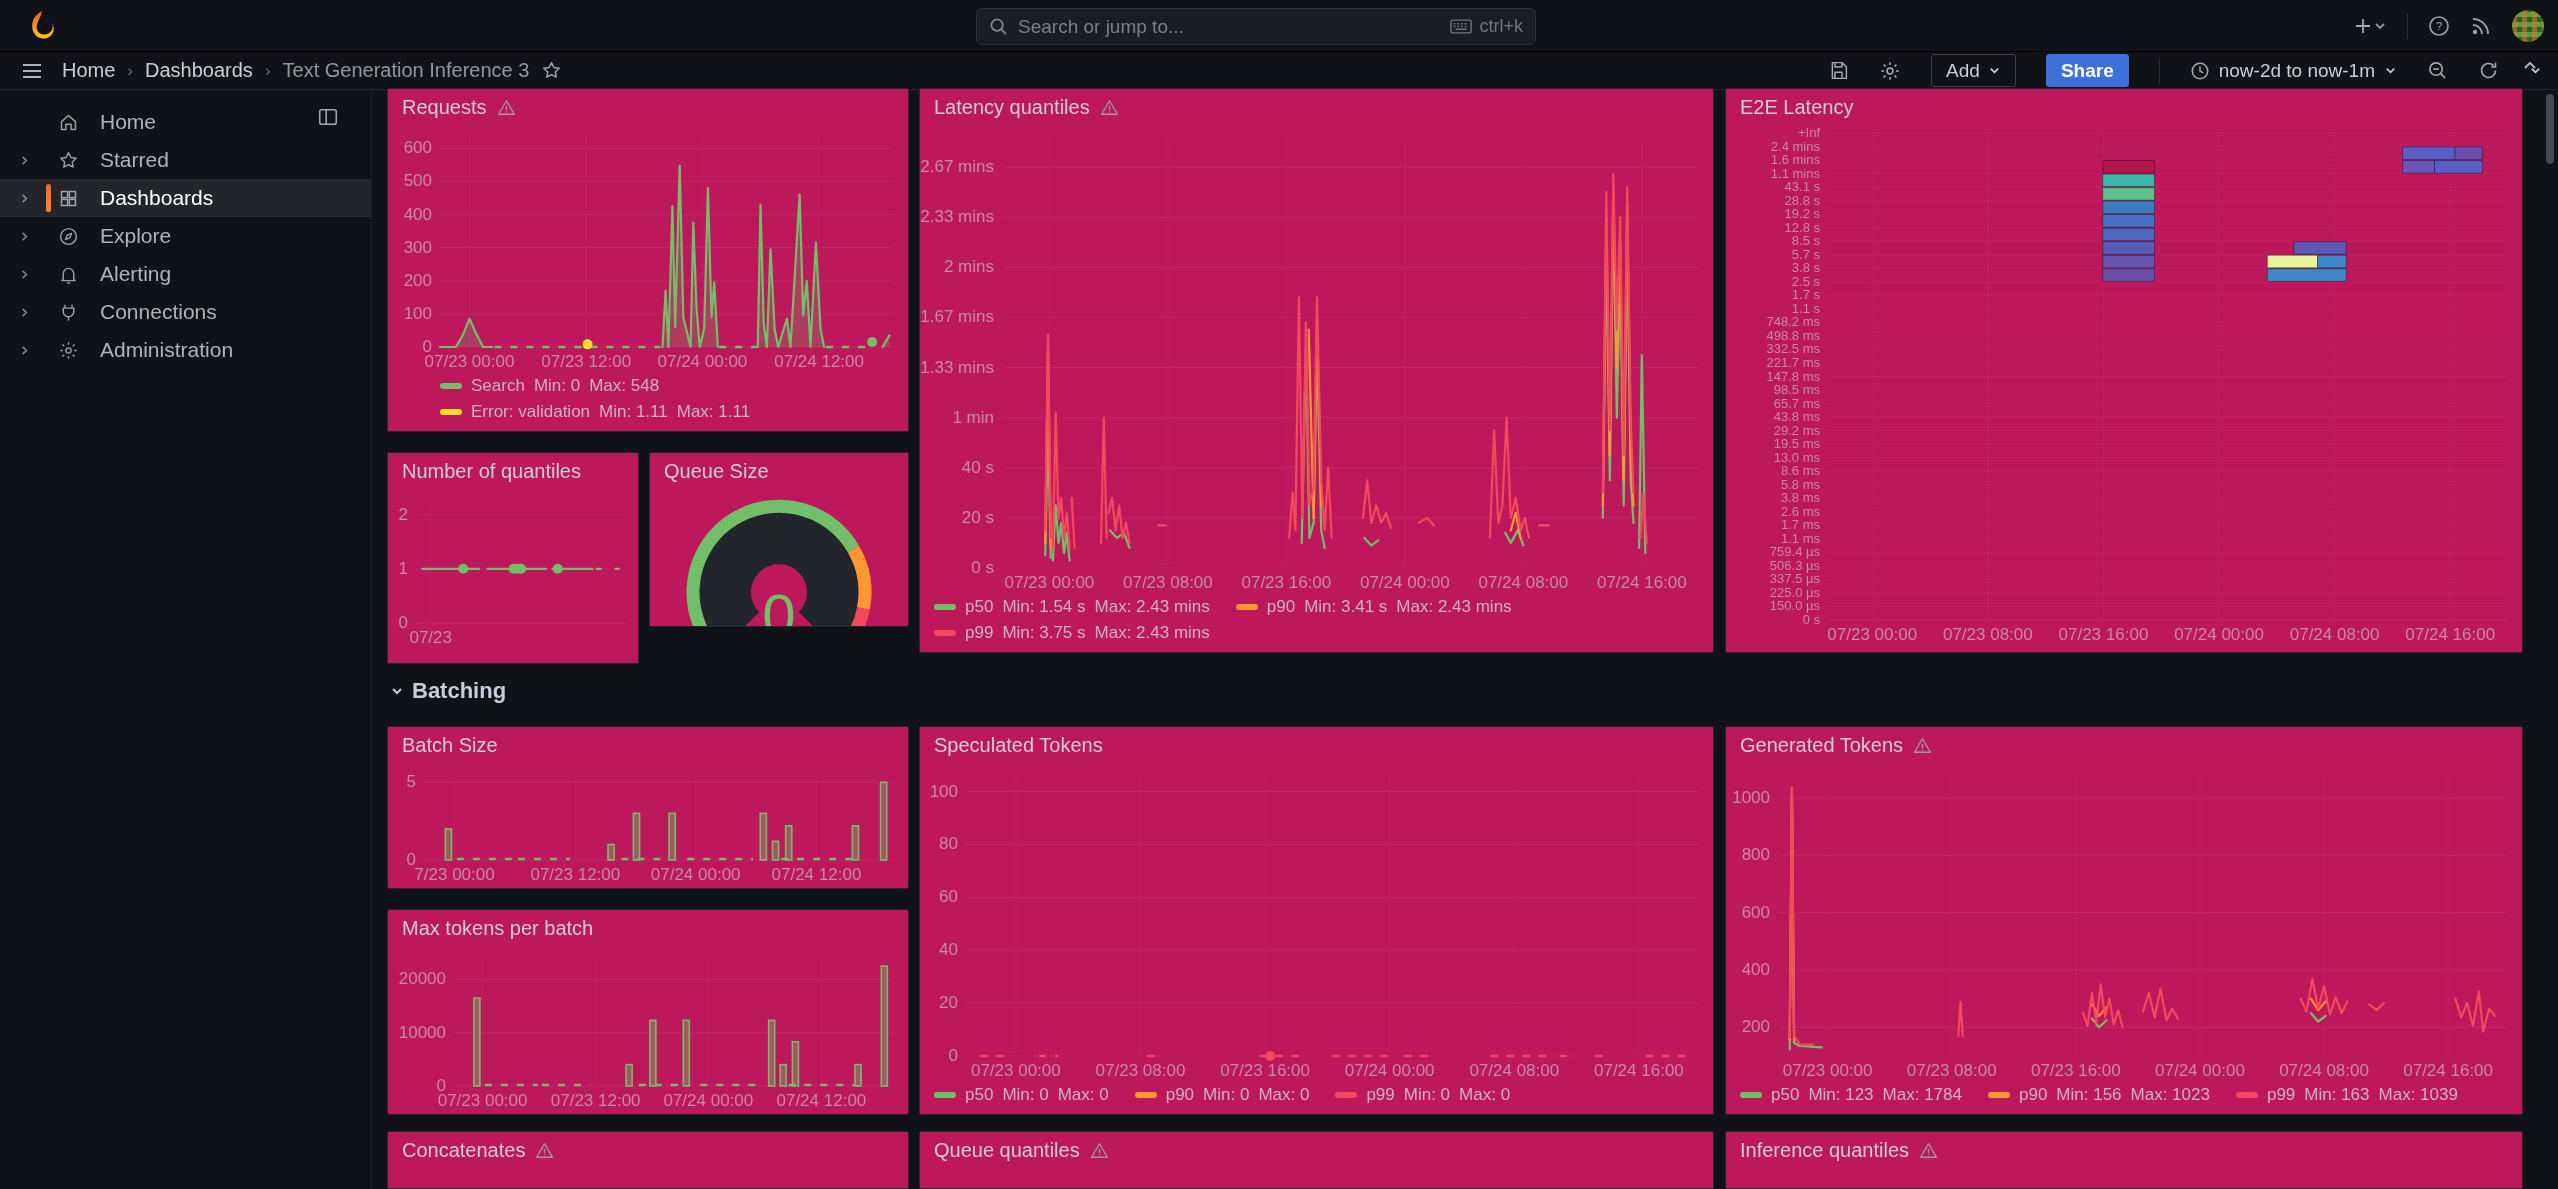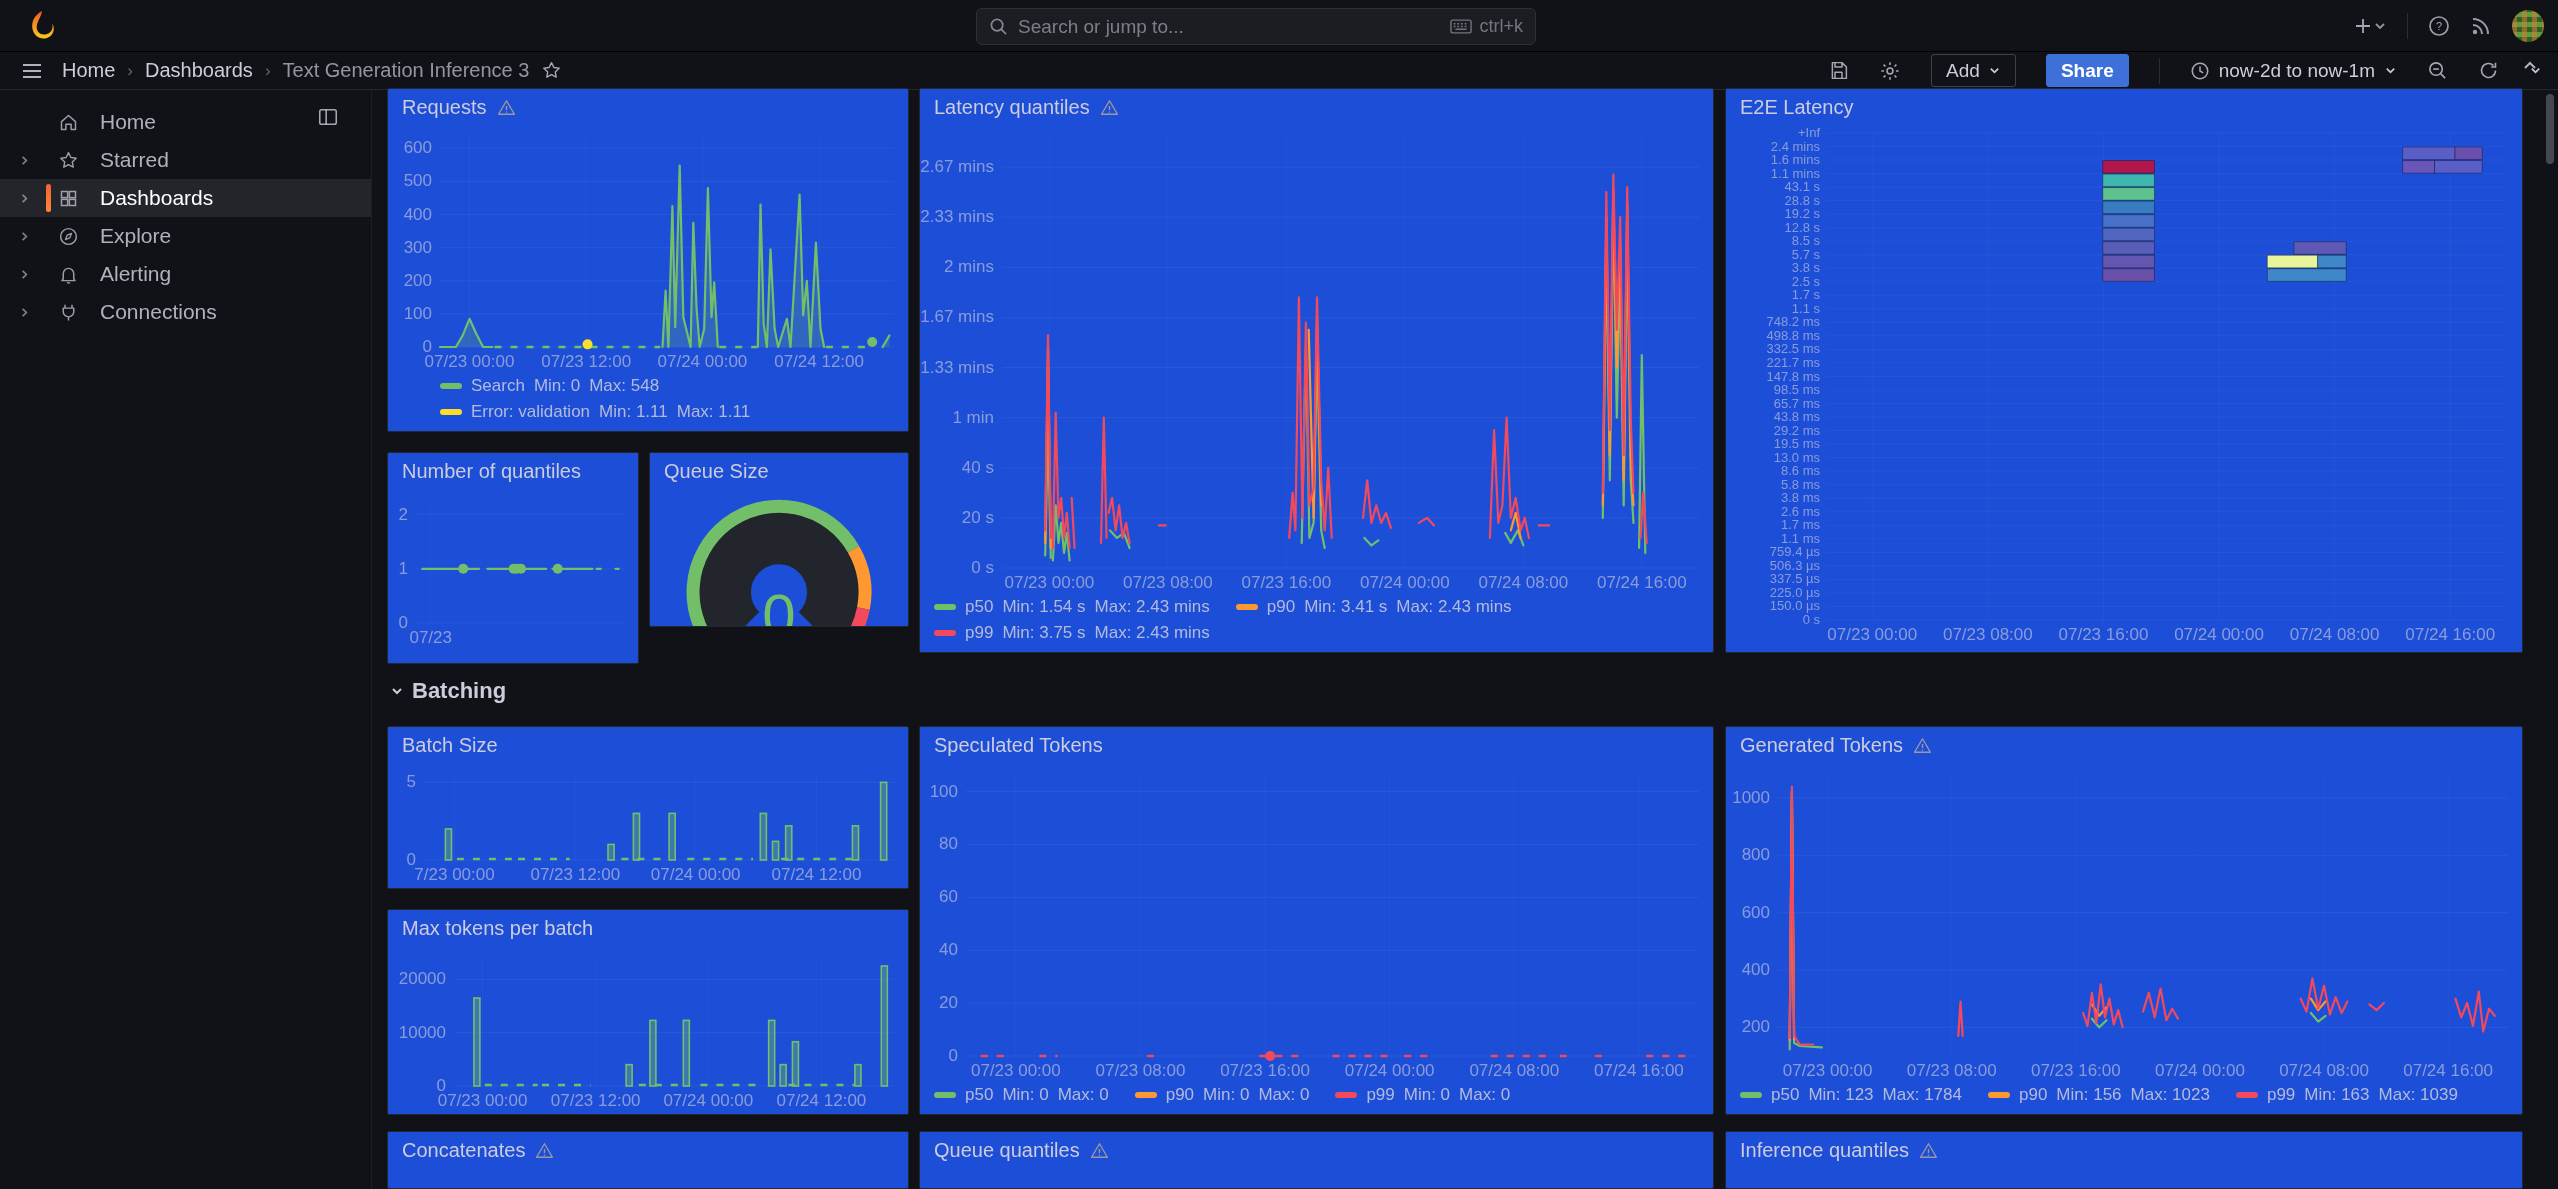--- a/index.html
+++ b/index.html
@@ -46,21 +46,21 @@
     color:rgba(204,204,220,.85); }
   .side-item .chev { position:absolute; left:18px; color:rgba(204,204,220,.6); display:flex; }
   .side-item .sic { position:absolute; left:58px; display:flex; color:rgba(204,204,220,.75); }
   .side-item .lbl { position:absolute; left:100px; }
   .side-item.active { background:#23252b; color:#fff; }
   .side-item.active::before { content:""; position:absolute; left:46px; top:5px; bottom:5px; width:5px;
     border-radius:3px; background:linear-gradient(#f55f3e,#ff8833); }
   .side-list { position:absolute; top:13px; left:0; right:0; }
 
   
-  .panel { position:absolute; background:#1d4ed8; border:1px solid #25272e; border-radius:2px;
+  .panel { position:absolute; background:#be185d; border:1px solid #25272e; border-radius:2px;
     display:flex; flex-direction:column; overflow:hidden; }
   .phead { height:36px; flex:0 0 36px; display:flex; align-items:center; gap:10px; padding:0 14px; }
   .ptitle { font-size:20px; font-weight:500; color:#ccccdc; }
   .legend { padding:0 14px 4px 52px; }
   .lrow { height:26px; display:flex; align-items:center; gap:26px; }
   .litem { display:flex; align-items:center; gap:9px; font-size:17px; color:rgba(204,204,220,.85); }
   .pill { width:22px; height:6px; border-radius:3px; display:inline-block; }
   .lm { color:rgba(204,204,220,.85); }
   .section-head { position:absolute; left:390px; top:678px; display:flex; align-items:center; gap:8px;
     font-size:22px; font-weight:700; color:#ccccdc; }
@@ -273,20 +273,34 @@
           <svg width="13" height="13" viewBox="0 0 14 14">
             <path d="M5 3l4 4-4 4" fill="none" stroke="currentColor" stroke-width="1.8"></path>
           </svg>
         </span>
       <span class="sic">
           <svg width="21" height="21" viewBox="0 0 24 24">
             <path d="M8 7V3M16 7V3M6 7h12v4a6 6 0 0 1-12 0zM12 17v4" fill="none" stroke="currentColor" stroke-width="1.7" stroke-linejoin="round"></path>
           </svg>
         </span>
       <span class="lbl">Connections</span>
+    </div>
+    <div class="side-item">
+      <span class="chev">
+          <svg width="13" height="13" viewBox="0 0 14 14">
+            <path d="M5 3l4 4-4 4" fill="none" stroke="currentColor" stroke-width="1.8"></path>
+          </svg>
+        </span>
+      <span class="sic">
+          <svg width="21" height="21" viewBox="0 0 24 24">
+            <circle cx="12" cy="12" r="3" fill="none" stroke="currentColor" stroke-width="1.6"></circle>
+            <path d="M12 2.5v3M12 18.5v3M2.5 12h3M18.5 12h3M5 5l2.1 2.1M16.9 16.9L19 19M19 5l-2.1 2.1M7.1 16.9L5 19" stroke="currentColor" stroke-width="1.6"></path>
+          </svg>
+        </span>
+      <span class="lbl">Administration</span>
     </div>
   </div>
 </div>
 
 <div class="panel" style="left:387px;top:88px;width:522px;height:344px">
     <div class="phead">
       <span class="ptitle">Requests</span>
       <svg width="19" height="19" viewBox="0 0 24 24">
         <path d="M12 3.5 L22 20.5 H2 Z" fill="none" stroke="#9a9aa0" stroke-width="1.7" stroke-linejoin="round"></path>
         <line x1="12" y1="10" x2="12" y2="15" stroke="#9a9aa0" stroke-width="1.7"></line>

